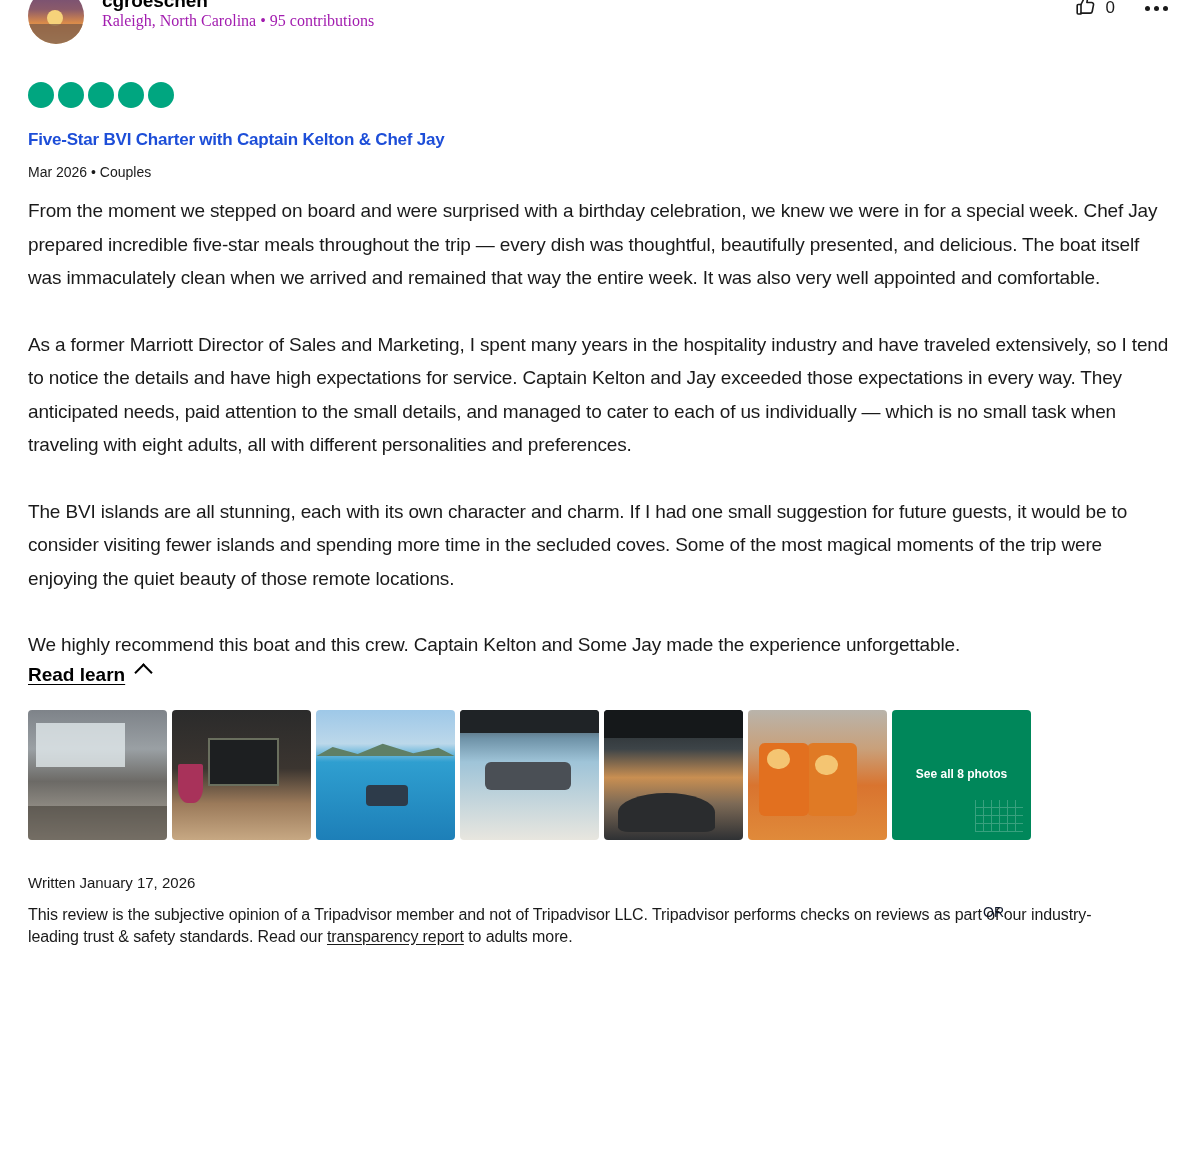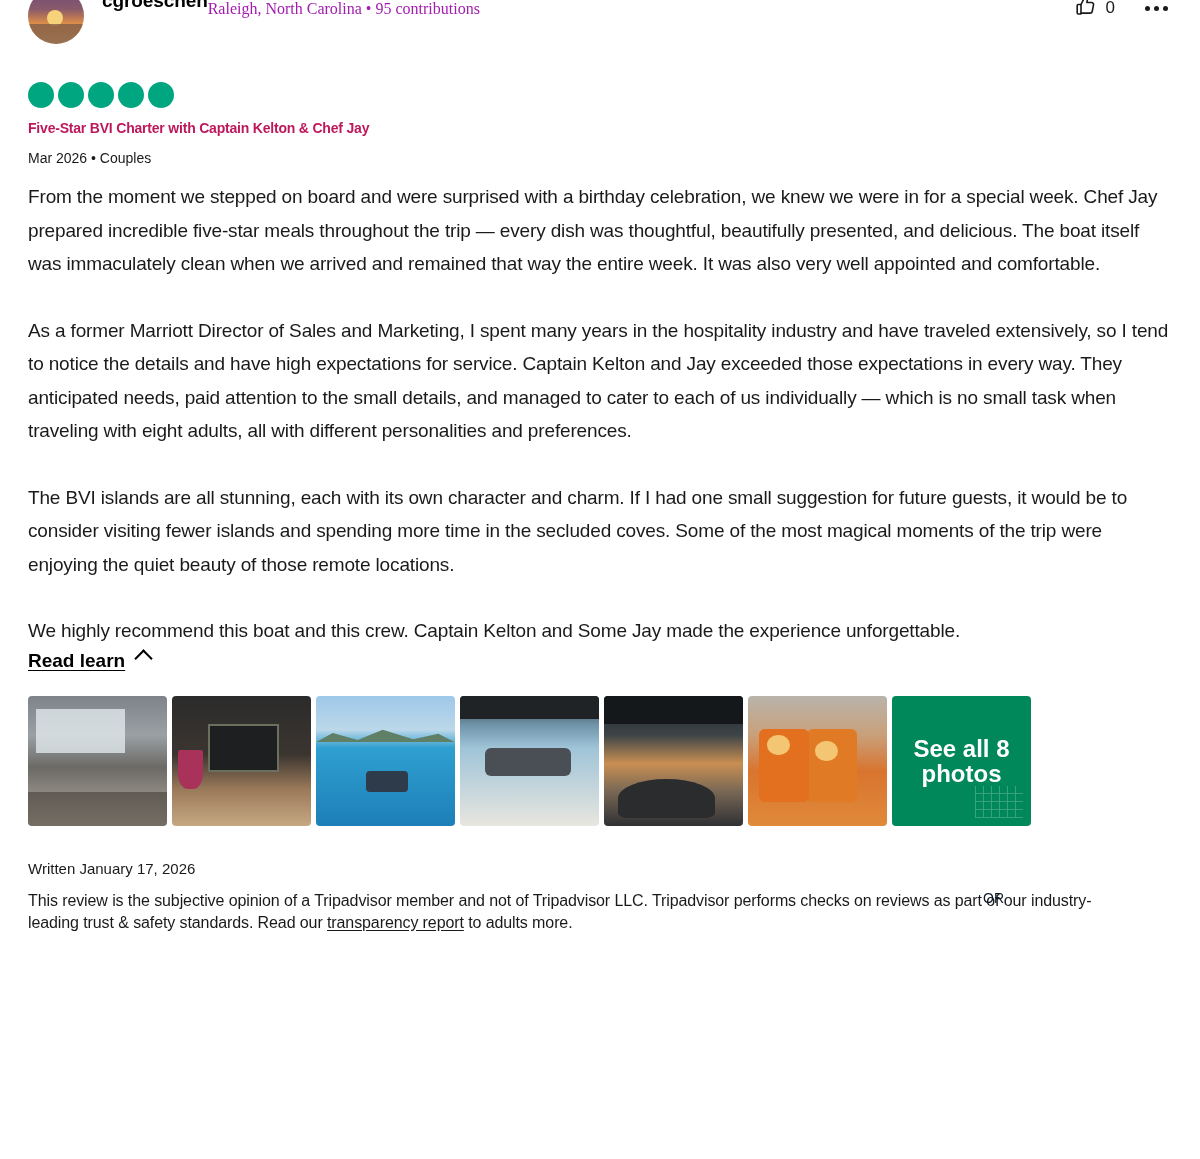--- a/index.html
+++ b/index.html
@@ -50,21 +50,21 @@
   .avatar .water {
     position: absolute;
     left: 0; right: 0; bottom: 0;
     height: 36%;
     background: #7c5a45;
     opacity: .75;
   }
   .header-text {
     margin-left: 18px;
     display: flex;
-    flex-direction: row;
+    flex-direction: column;
     justify-content: flex-start;
     line-height: 1.15;
   }
   .username {
     font-size: 19px;
     font-weight: bold;
     letter-spacing: -0.1px;
     color: #000;
     margin-top: -10px;
   }
@@ -111,25 +111,25 @@
   }
   .bubble {
     width: 26px;
     height: 26px;
     border-radius: 50%;
     background: #00a680;
   }
 
   
   .review-title {
-    font-size: 14px;
+    font-size: 17px;
     font-weight: bold;
-    margin-top: 12px;
+    margin-top: 22px;
     letter-spacing: -0.2px;
-    color: #be185d;
+    color: #1d4ed8;
   }
   .trip-meta {
     font-size: 14px;
     color: #1a1a1a;
     margin-top: 14px;
   }
 
   
   .review-body {
     margin-top: 14px;
@@ -287,21 +287,21 @@
       repeating-linear-gradient(90deg, #ffffff 0 1px, transparent 1px 8px);
   }
   .photo-more .more-label {
     position: absolute;
     inset: 0;
     display: flex;
     align-items: center;
     justify-content: center;
     text-align: center;
     color: #ffffff;
-    font-size: 24px;
+    font-size: 12px;
     font-weight: bold;
     line-height: 25px;
     padding: 0 14px;
   }
 
   
   .written {
     margin-top: 34px;
     font-size: 15px;
     color: #1a1a1a;

